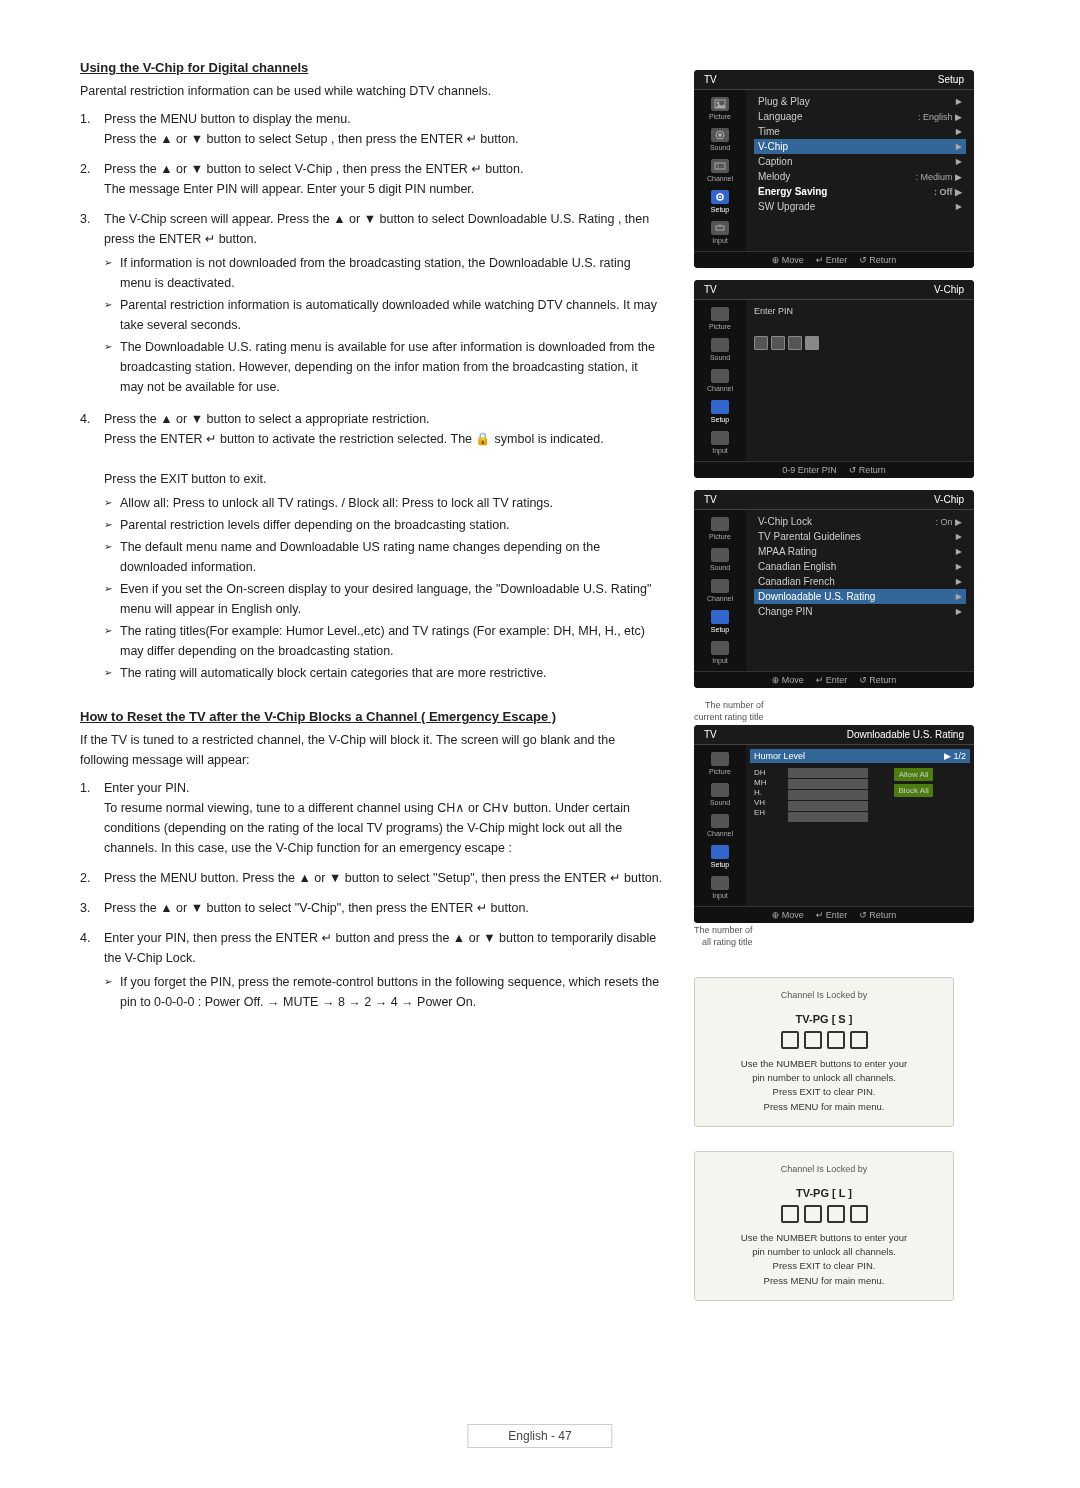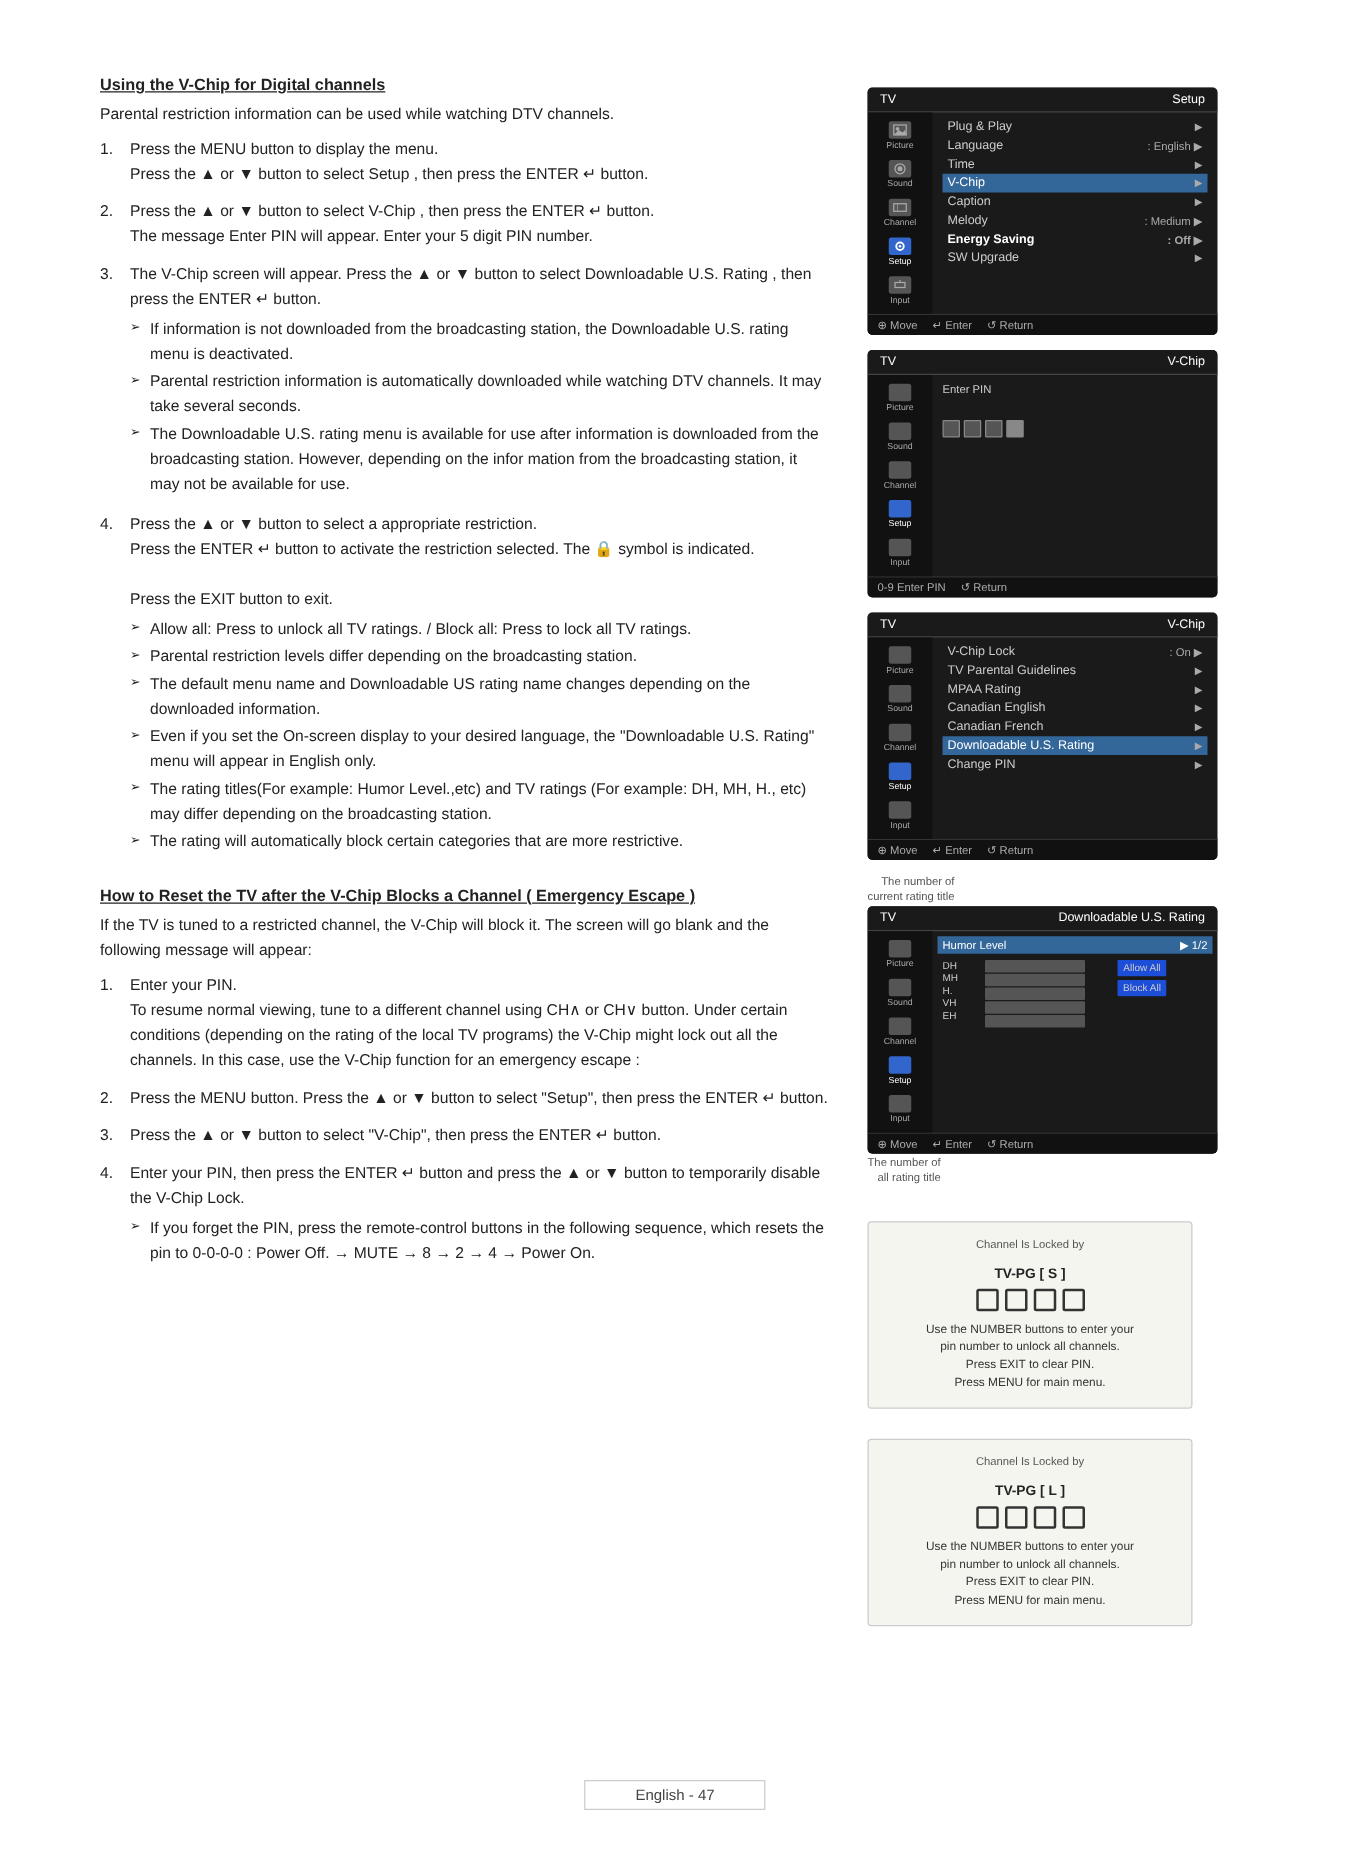--- a/index.html
+++ b/index.html
@@ -172,20 +172,21 @@
 
     .tv-arrow {
       font-size: 8px;
       color: #aaa;
     }
 
     .tv-menu-footer {
       background: #111;
       padding: 3px 8px;
       display: flex;
+      justify-content: center;
       gap: 12px;
       font-size: 9px;
       color: #aaa;
       border-top: 1px solid #333;
     }
 
     
     .tv-pin-area {
       display: flex;
       flex-direction: column;
@@ -252,21 +253,21 @@
 
     .allow-block-btns {
       display: flex;
       flex-direction: column;
       gap: 3px;
       margin-left: 4px;
     }
 
     .ab-btn {
       font-size: 8px;
-      background: #1d4ed8;
+      background: #4d7c0f;
       color: #ccc;
       padding: 2px 4px;
       border-radius: 1px;
       text-align: center;
     }
 
     
     .channel-locked-screen {
       background: #f5f5f0;
       border: 1px solid #ccc;

